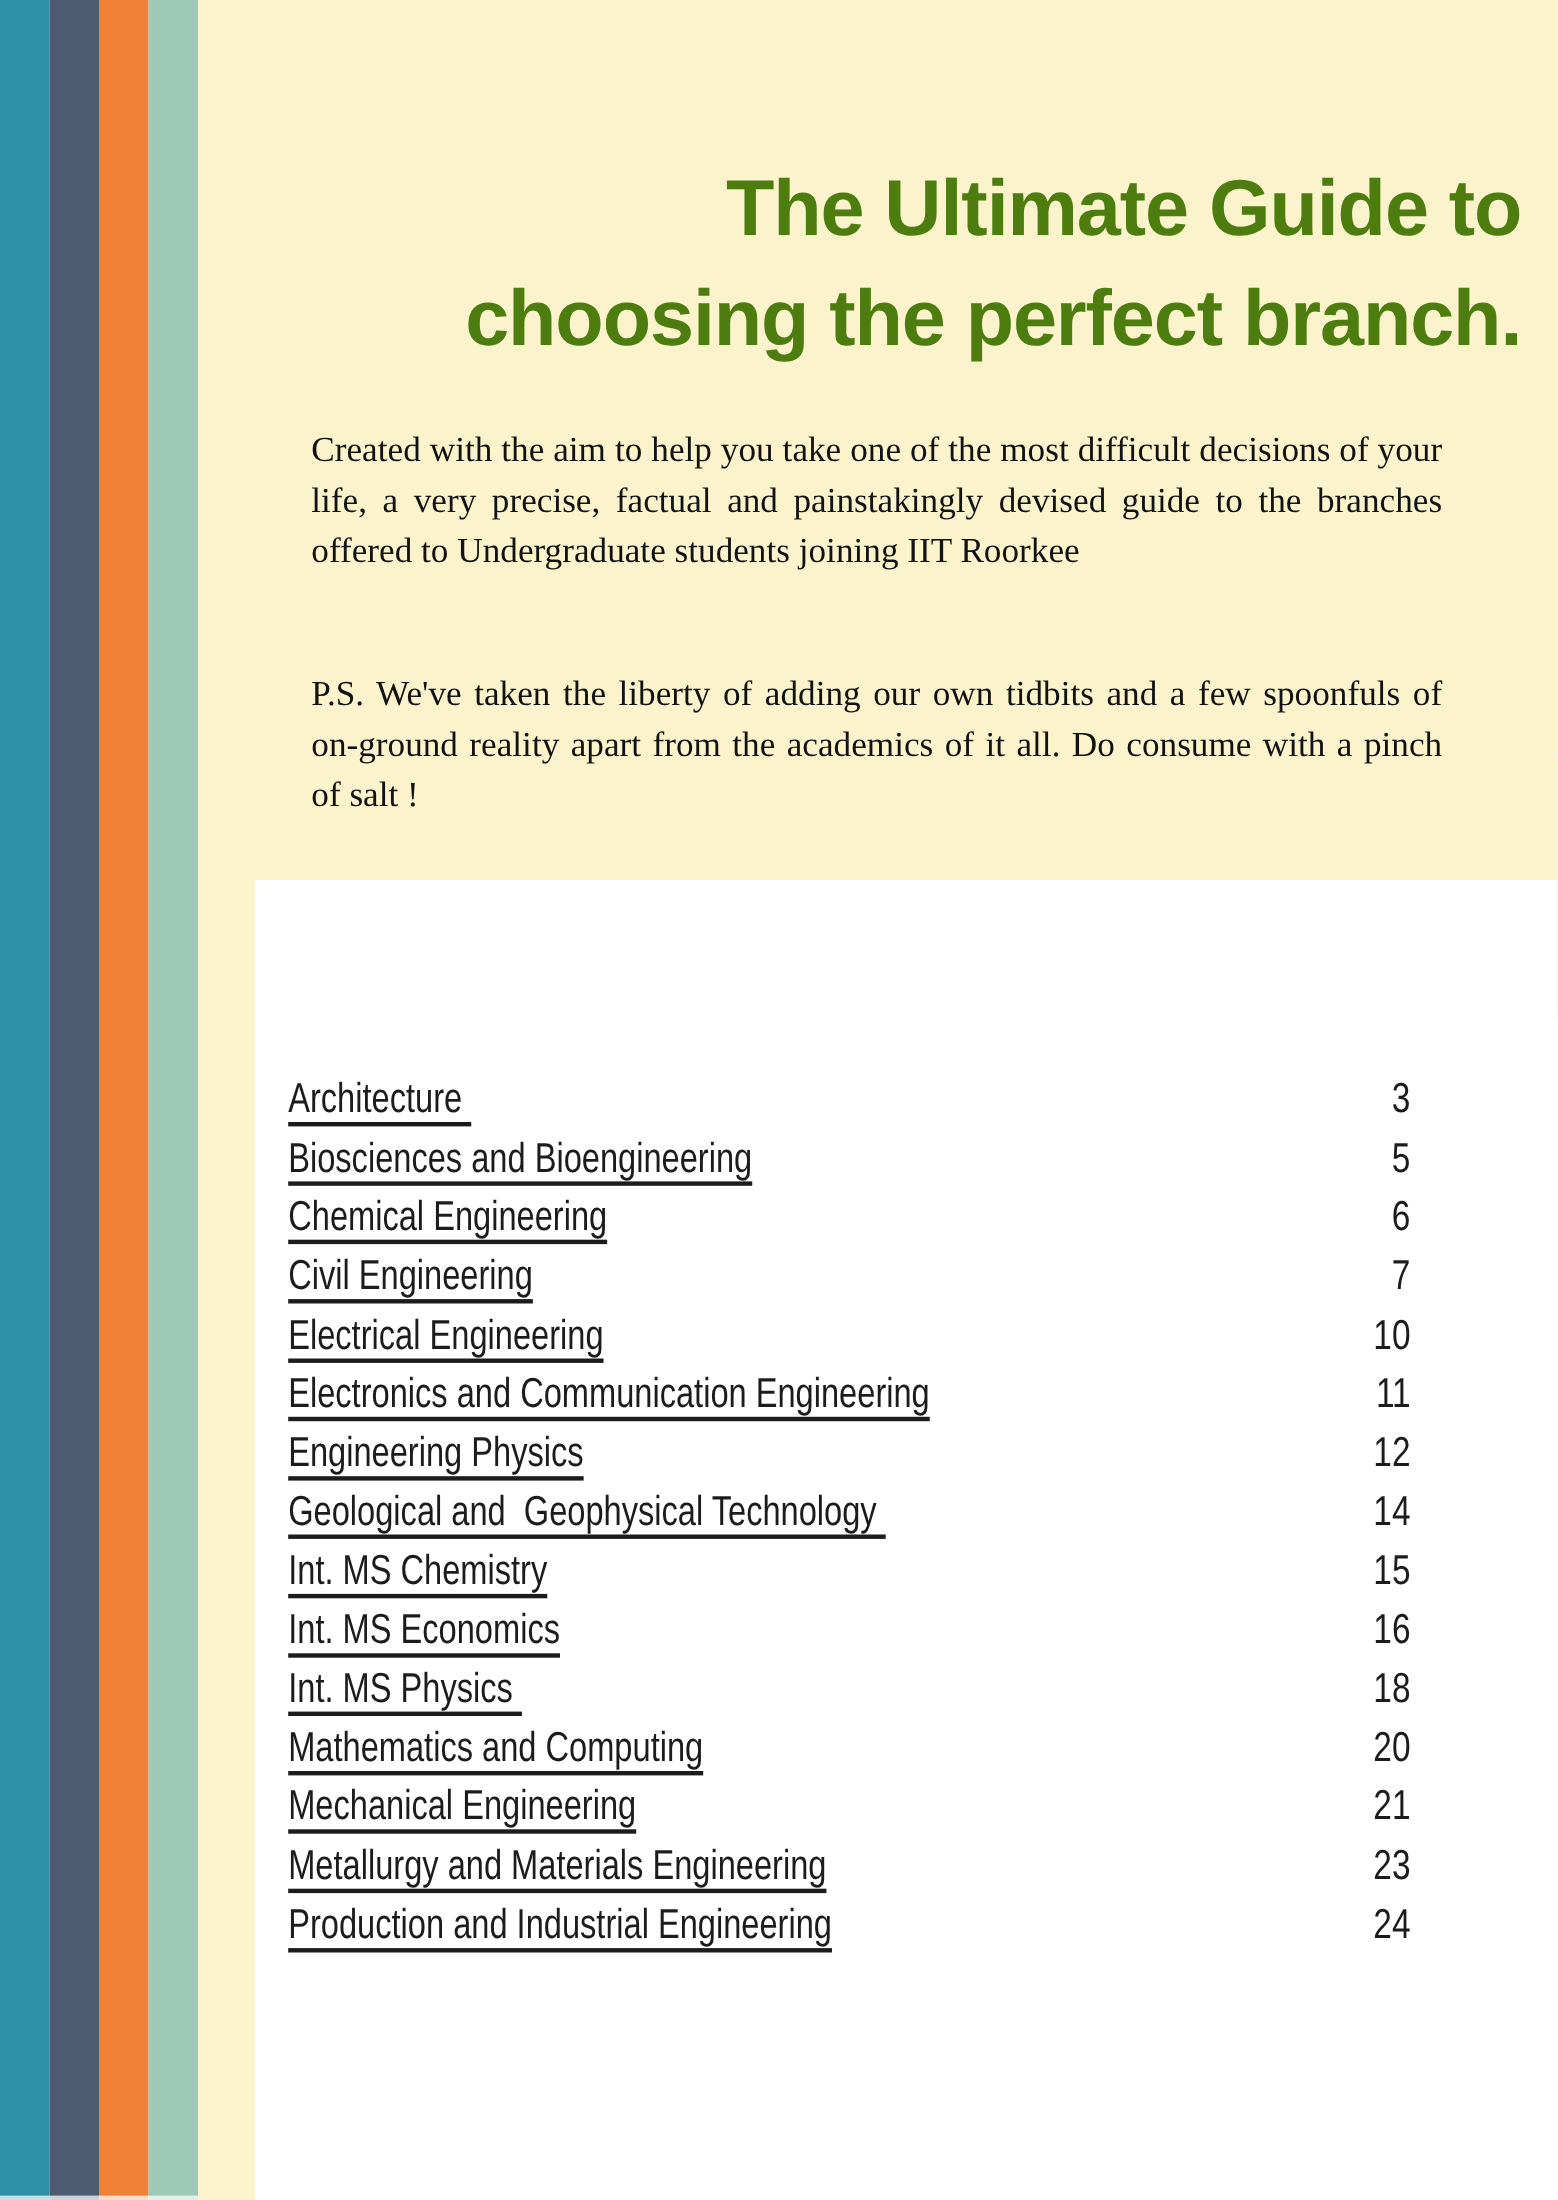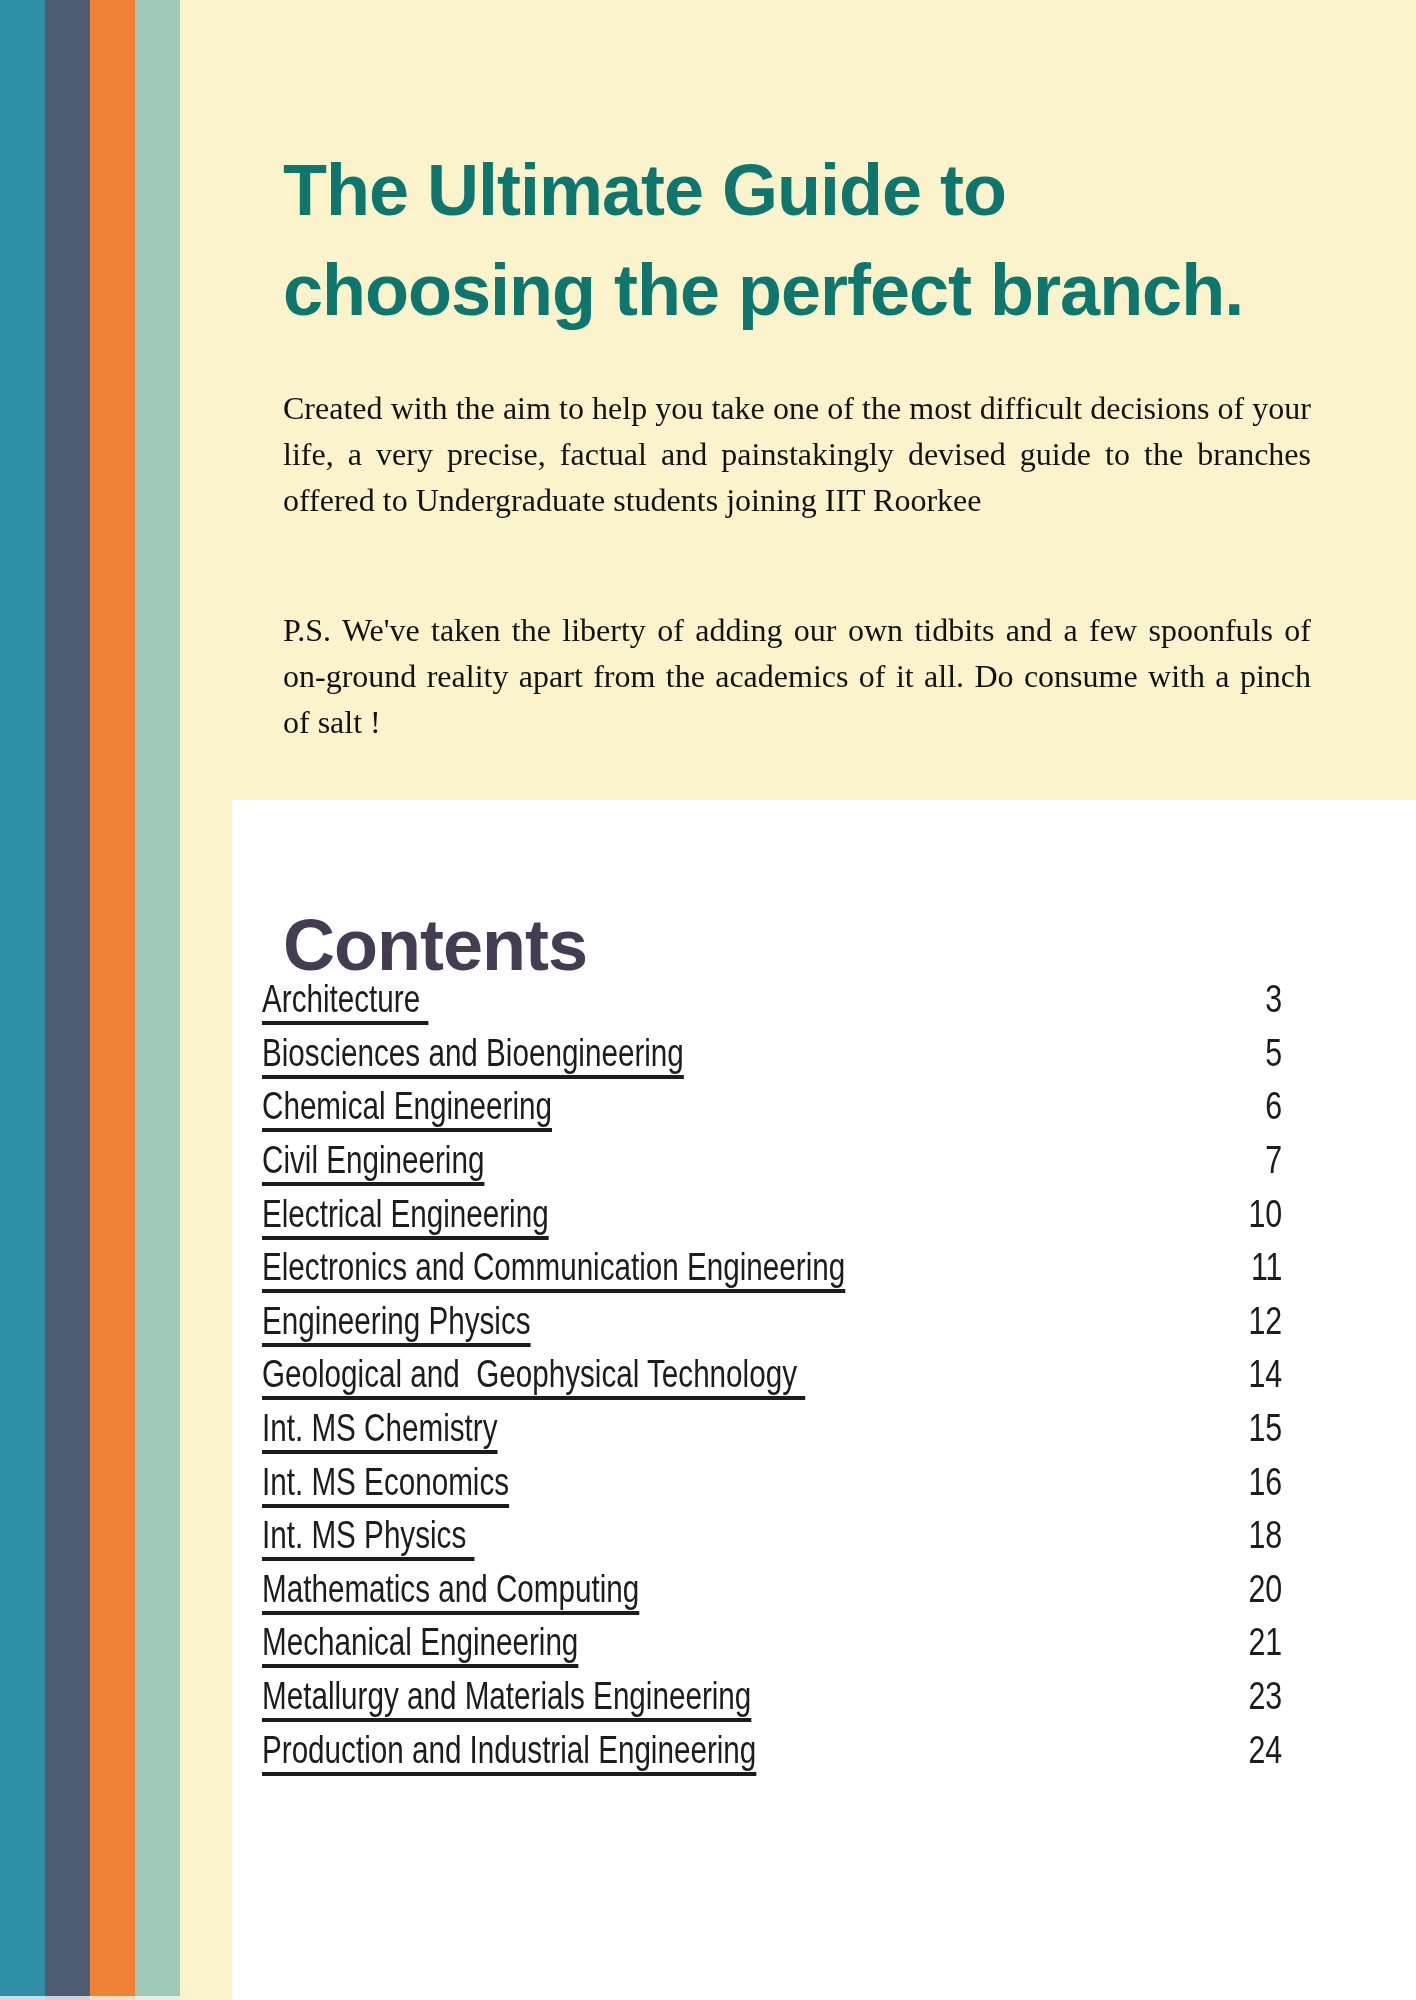--- a/index.html
+++ b/index.html
@@ -81,30 +81,29 @@
     <div class="stripe" style="background: rgb(77, 92, 115);"></div>
     <div class="stripe" style="background: rgb(240, 129, 55);"></div>
     <div class="stripe" style="background: rgb(157, 201, 182);"></div>
   </div>
   <div class="stripe-bottom-fade"></div>
 
   <div class="cream-panel" style="background: rgb(250, 243, 204);"></div>
 
   <div class="contents-sheet" style="background: rgb(255, 255, 255);"></div>
 
-  <h1 class="doc-title" style="color: #0f766e;">
+  <h1 class="doc-title" style="color: #4d7c0f; text-align: right;">
     <span>The Ultimate Guide to</span><br>
     <span>choosing the perfect branch.</span>
   </h1>
 
   <p class="intro">Created with the aim to help you take one of the most difficult decisions of your life, a very precise, factual and painstakingly devised guide to the branches offered to Undergraduate students joining IIT Roorkee</p>
 
   <p class="ps-note">P.S. We've taken the liberty of adding our own tidbits and a few spoonfuls of on-ground reality apart from the academics of it all. Do consume with a pinch of salt !</p>
 
-  <h2 class="contents-heading" style="color: rgb(69, 59, 82);">Contents</h2>
 
   <div class="toc">
     <div class="toc-row">
       <a class="toc-link">Architecture </a>
       <span class="toc-page">3</span>
     </div>
 
     <div class="toc-row">
       <a class="toc-link">Biosciences and Bioengineering</a>
       <span class="toc-page">5</span>

